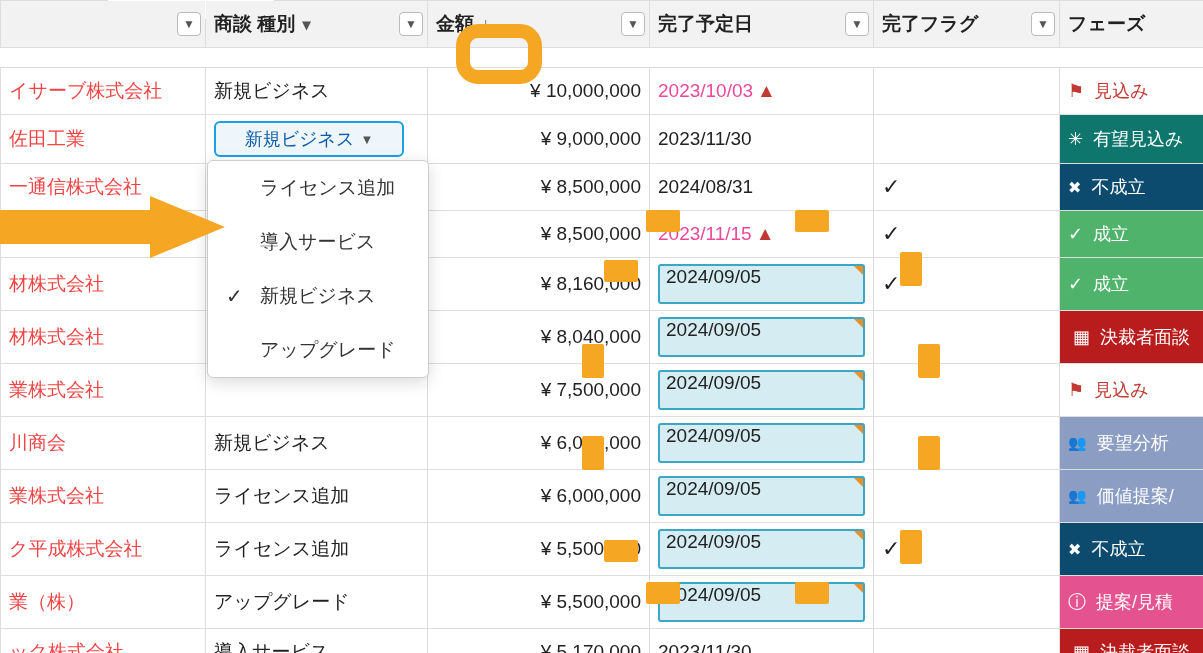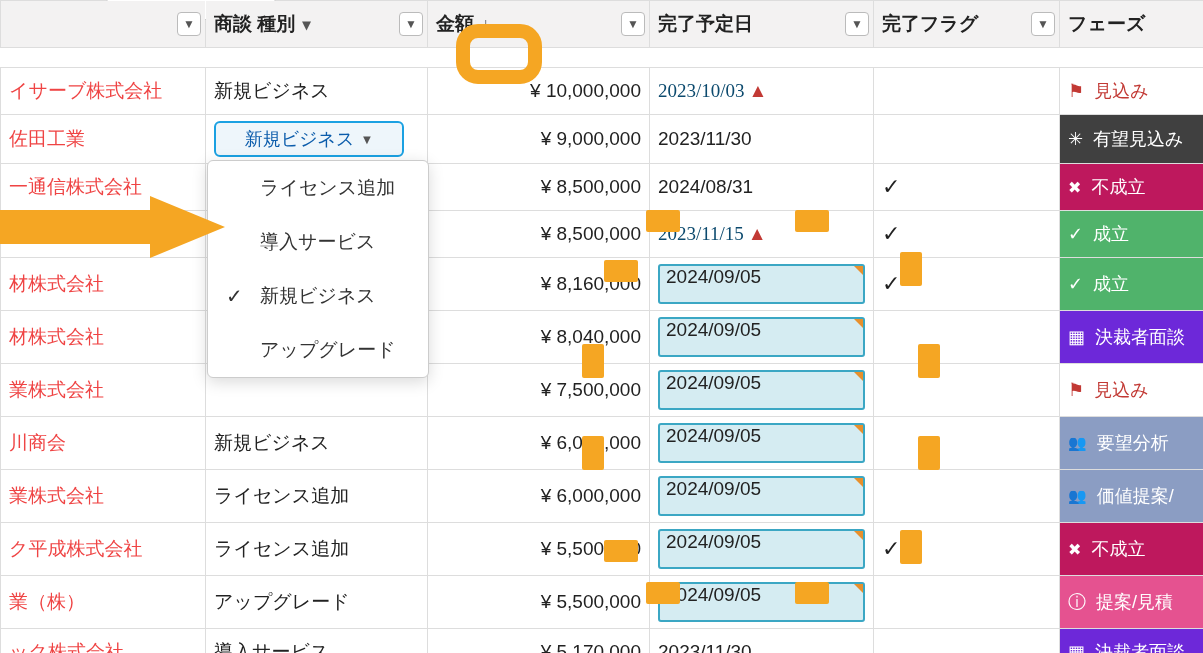--- a/index.html
+++ b/index.html
@@ -24,21 +24,21 @@
 .table th { background: #f3f2f2; font-weight: 600; position: relative; }
 .col-name { width: 205px; }
 .col-type { width: 222px; }
 .col-amt  { width: 222px; text-align: right; margin-top: 24px; }
 .col-date { width: 224px; }
 .col-done { width: 186px; text-align: center; }
 .col-phase{ width: 144px; padding:0 !important; }
 
 .name-link { color: #ef4444; text-decoration: none; }
 .amount { text-align: right; display: block; }
-.date-red { color: #0c4a6e; font-family: Liberation Serif, serif; }
+.date-red { color: #ec4899; }
 .warn-icon { color: #c23934; margin-left: 4px; }
 .check { font-size: 22px; color: #222; }
 
 .chev-btn {
   position: absolute;
   right: 4px;
   top: 50%;
   transform: translateY(-50%);
   width: 24px; height: 24px;
   border: 1px solid #bbb;
@@ -50,24 +50,24 @@
 .sort-icon { color: #555; margin-left: 2px; font-size: 18px; }
 .filter-icon { color: #555; margin-left: 2px; font-size: 16px; }
 
 .phase-tag {
   display: flex; align-items: center; gap: 6px;
   height: 100%; padding: 0 8px;
   color: #fff; font-size: 18px;
   overflow: hidden; white-space: nowrap;
 }
 .phase-red   { background: #fff; color: #c23934; }
-.phase-orange{ background: #404040; }
-.phase-gray  { background: #be185d; }
+.phase-orange{ background: #0f766e; }
+.phase-gray  { background: #0c4a6e; }
 .phase-green { background: #50b36b; }
-.phase-pink  { background: #6d28d9; }
+.phase-pink  { background: #b91c1c; justify-content: center; }
 .phase-purple{ background: #8b9dc3; }
 .phase-magenta{ background: #e55290; }
 
 .flag-icon::before { content:"⚑"; margin-right:4px; }
 .burst-icon::before { content:"✳"; margin-right:4px; }
 .x-icon::before { content:"✖"; margin-right:4px; font-size:16px; }
 .check2-icon::before { content:"✓"; margin-right:4px; }
 .grid-icon::before { content:"▦"; margin-right:4px; }
 .people-icon::before { content:"👥"; margin-right:4px; font-size:15px;}
 .info-icon::before { content:"ⓘ"; margin-right:4px; }

